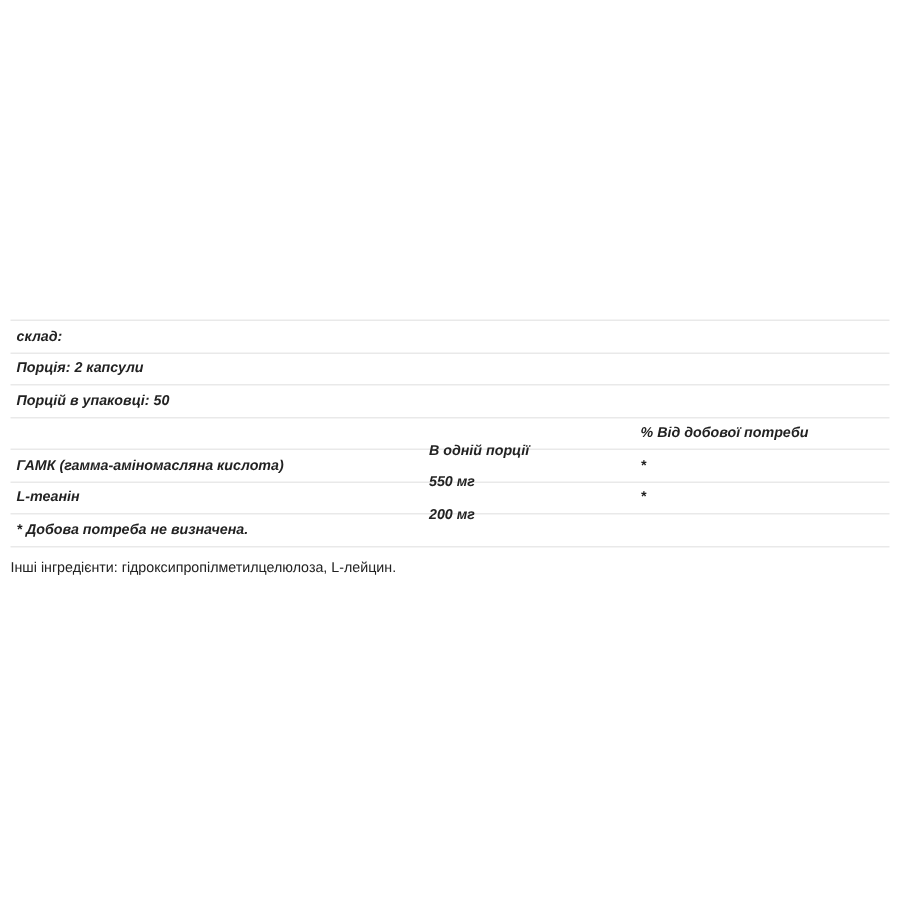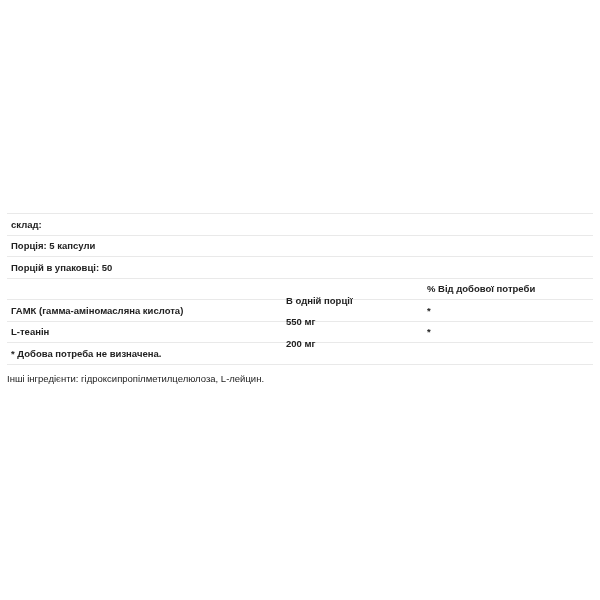--- a/index.html
+++ b/index.html
@@ -1,35 +1,35 @@
 <!DOCTYPE html>
 <html><head>
   <meta charset="utf-8">
   <style>
     html, body { margin:0; padding:0; background:#ffffff; }
     body { width:600px; height:600px; position:relative; overflow:hidden;
            font-family:"Liberation Sans", "DejaVu Sans", sans-serif; color:#222222; }
-    .table { position:absolute; left:7px; top:213px; width:586px; border-top:1px solid #e9e9e9; }
+    .table { position:absolute; left:7px; top:213px; width:586px; border-top:1px solid #e9e9e9;font-style:italic; }
     .row { height:20.5px; border-bottom:1px solid #e9e9e9; display:flex; align-items:center;
            font-size:9.5px; font-weight:bold; }
     .r { position:relative; }
     .col1 { position:absolute; left:4px; }
     .col2 { position:absolute; left:279px;margin-top:23px; }
     .col3 { position:absolute; left:420px; }
     .footer { position:absolute; left:7px; top:373px; font-size:9.5px; font-weight:normal; }
   </style>
 </head>
 <body>
 
 <div class="table">
   <div class="row r">
     <span class="col1">склад:</span>
   </div>
   <div class="row r">
-    <span class="col1">Порція: 5 капсули</span>
+    <span class="col1">Порція: 2 капсули</span>
   </div>
   <div class="row r">
     <span class="col1">Порцій в упаковці: 50</span>
   </div>
   <div class="row r">
     <span class="col1"></span>
     <span class="col2">В одній порції</span>
     <span class="col3">% Від добової потреби</span>
   </div>
   <div class="row r">

